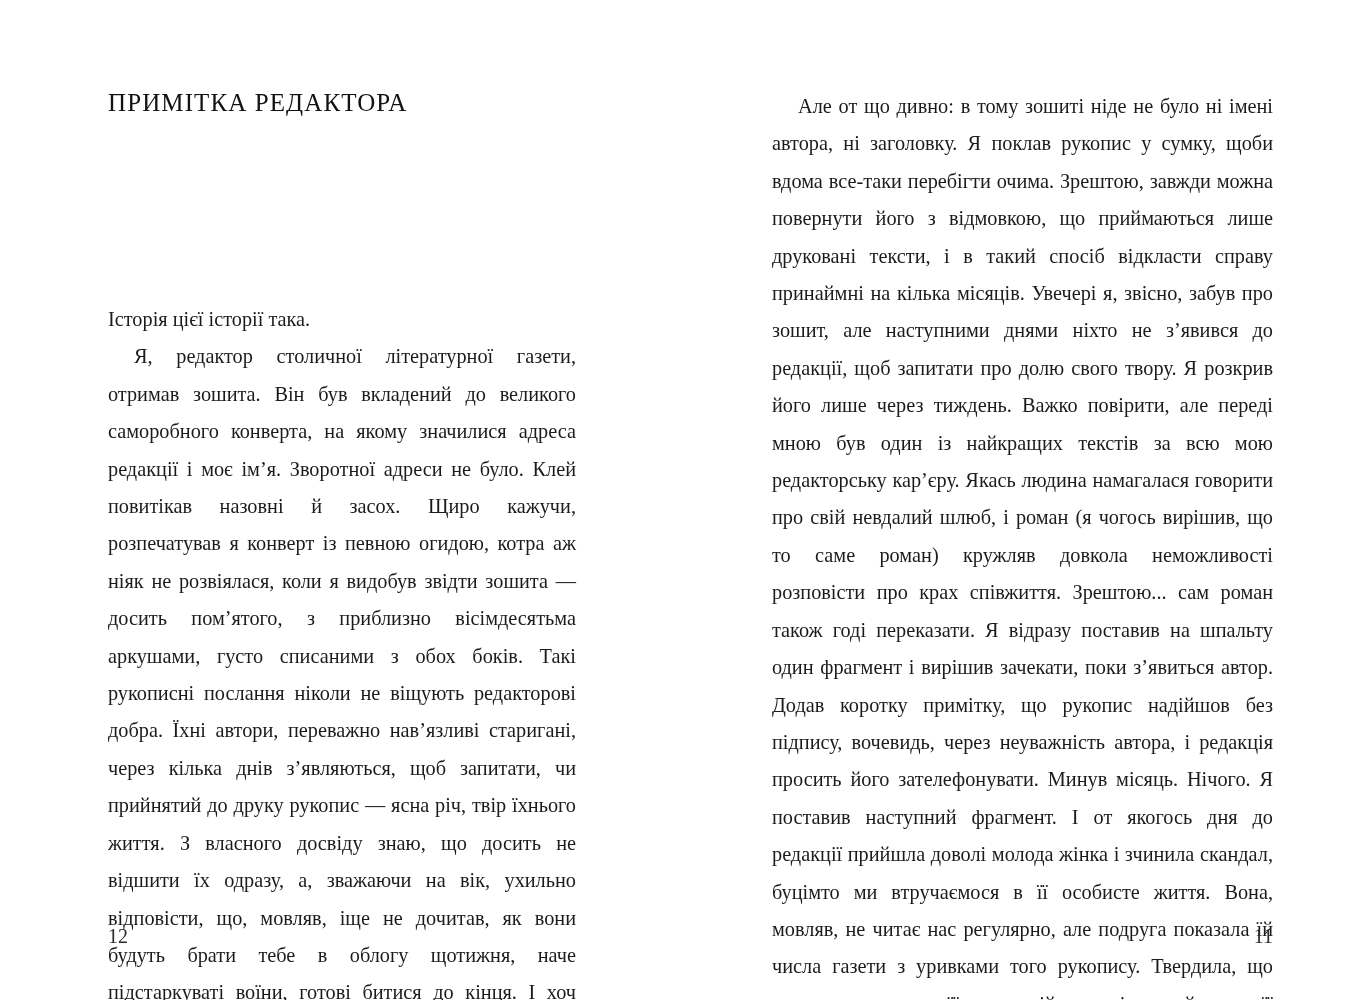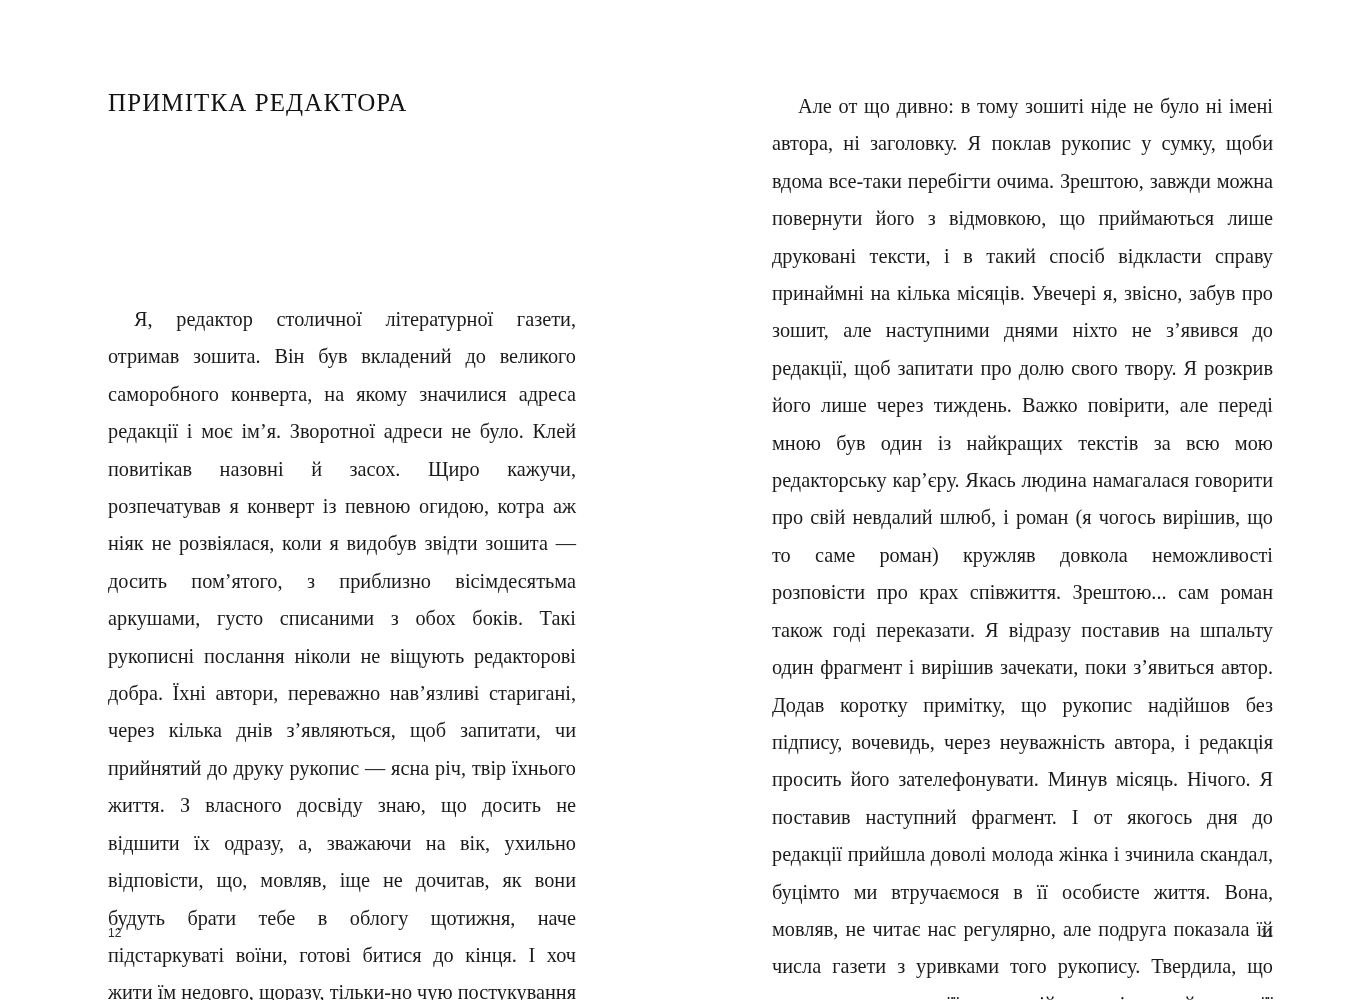--- a/index.html
+++ b/index.html
@@ -60,41 +60,42 @@
     hyphens: none;
   }
   p.para.indent {
     text-indent: 26px;
   }
   p.para.first {
     text-indent: 0;
   }
   .folio {
     position: absolute;
-    bottom: 60px;
-    font-size: 12px;
+    bottom: 52px;
+    font-size: 20px;
     color: #2a2a2a;
-    font-family: Liberation Sans, sans-serif;
+    font-family: Liberation Serif, serif;
   }
   .folio-left {
     left: 108px;
   }
   .folio-right {
     right: 88px;
   }
 </style>
 </head>
 <body>
 
 <div class="spread">
 
   <div class="page page-left">
     <h1 class="chapter-title">ПРИМІТКА РЕДАКТОРА</h1>
 
     <div class="body-block">
+      <p class="para first">Історія цієї історії така.</p>
       <p class="para indent">Я, редактор столичної літературної газети, отримав зошита. Він був вкладений до великого саморобного конверта, на якому значилися адреса редакції і моє ім’я. Зворотної адреси не було. Клей повитікав назовні й засох. Щиро кажучи, розпечатував я конверт із певною огидою, котра аж ніяк не розвіялася, коли я видобув звідти зошита — досить пом’ятого, з приблизно вісімдесятьма аркушами, густо списаними з обох боків. Такі рукописні послання ніколи не віщують редакторові добра. Їхні автори, переважно нав’язливі старигані, через кілька днів з’являються, щоб запитати, чи прийнятий до друку рукопис — ясна річ, твір їхнього життя. З власного досвіду знаю, що досить не відшити їх одразу, а, зважаючи на вік, ухильно відповісти, що, мовляв, іще не дочитав, як вони будуть брати тебе в облогу щотижня, наче підстаркуваті воїни, готові битися до кінця. І хоч жити їм недовго, щоразу, тільки-но чую постукування палички по сходах до редакції, починаю лаятись, як вантажник.</p>
     </div>
 
     <div class="folio folio-left">12</div>
   </div>
 
   <div class="page page-right">
     <div class="body-block body-block-right">
       <p class="para indent">Але от що дивно: в тому зошиті ніде не було ні імені автора, ні заголовку. Я поклав рукопис у сумку, щоби вдома все-таки перебігти очима. Зрештою, завжди можна повернути його з відмовкою, що приймаються лише друковані тексти, і в такий спосіб відкласти справу принаймні на кілька місяців. Увечері я, звісно, забув про зошит, але наступними днями ніхто не з’явився до редакції, щоб запитати про долю свого твору. Я розкрив його лише через тиждень. Важко повірити, але переді мною був один із найкращих текстів за всю мою редакторську кар’єру. Якась людина намагалася говорити про свій невдалий шлюб, і роман (я чогось вирішив, що то саме роман) кружляв довкола неможливості розповісти про крах співжиття. Зрештою... сам роман також годі переказати. Я відразу поставив на шпальту один фрагмент і вирішив зачекати, поки з’явиться автор. Додав коротку примітку, що рукопис надійшов без підпису, вочевидь, через неуважність автора, і редакція просить його зателефонувати. Минув місяць. Нічого. Я поставив наступний фрагмент. І от якогось дня до редакції прийшла доволі молода жінка і зчинила скандал, буцімто ми втручаємося в її особисте життя. Вона, мовляв, не читає нас регулярно, але подруга показала їй числа газети з уривками того рукопису. Твердила, що автором тексту є її колишній чоловік, який хоче її скомпрометувати. До того ж усі імена справжні, за що, як радила приятелька, можна подати на</p>
     </div>

